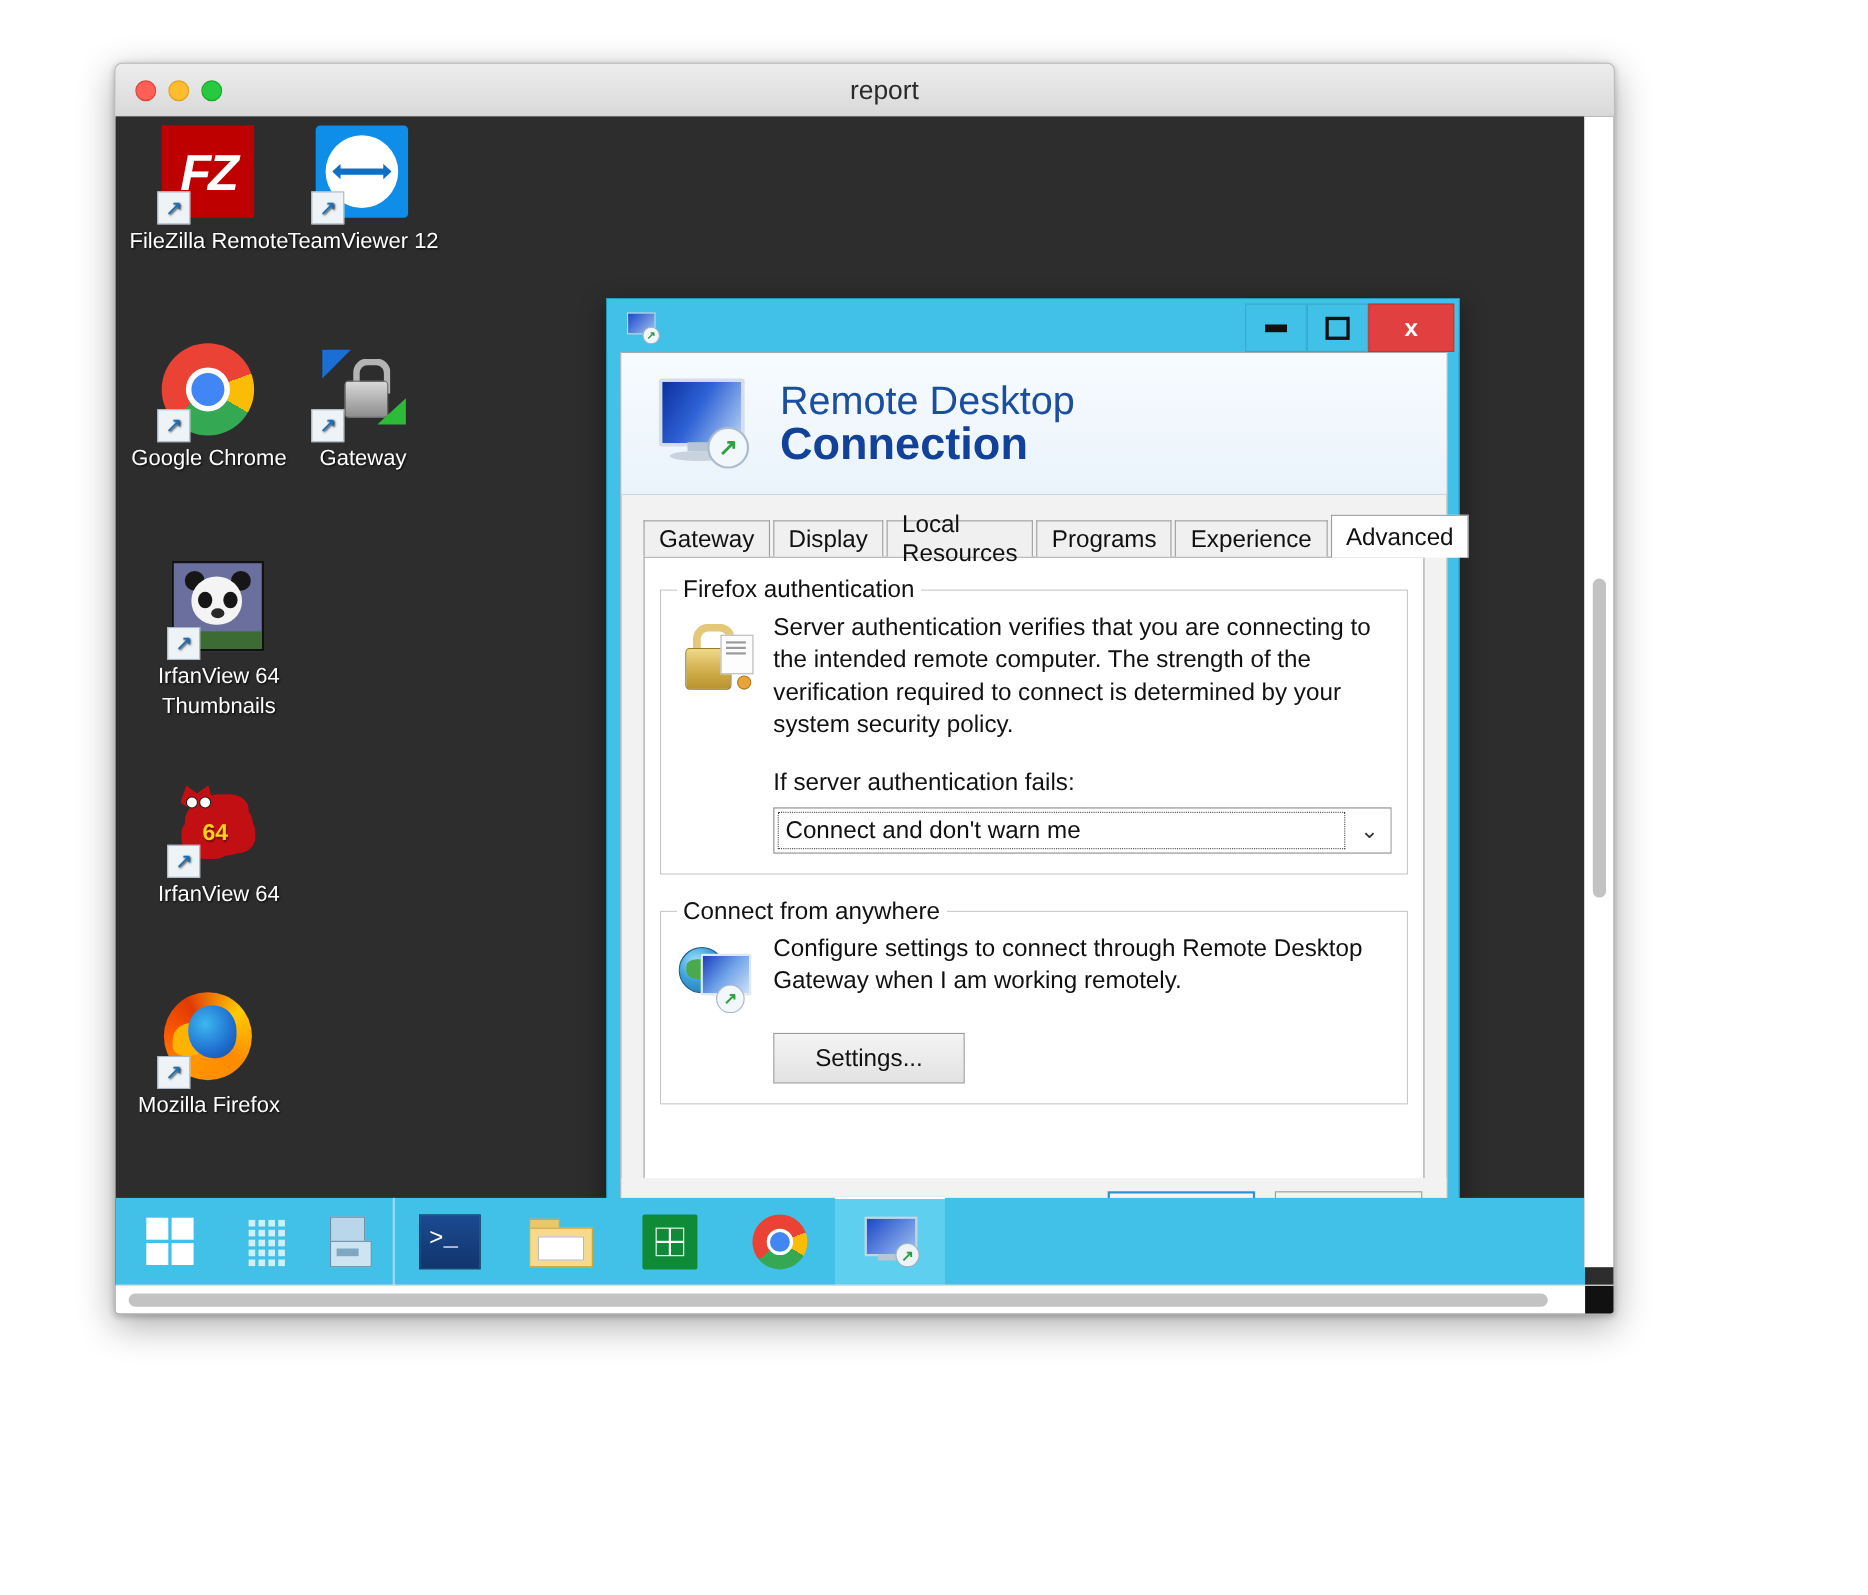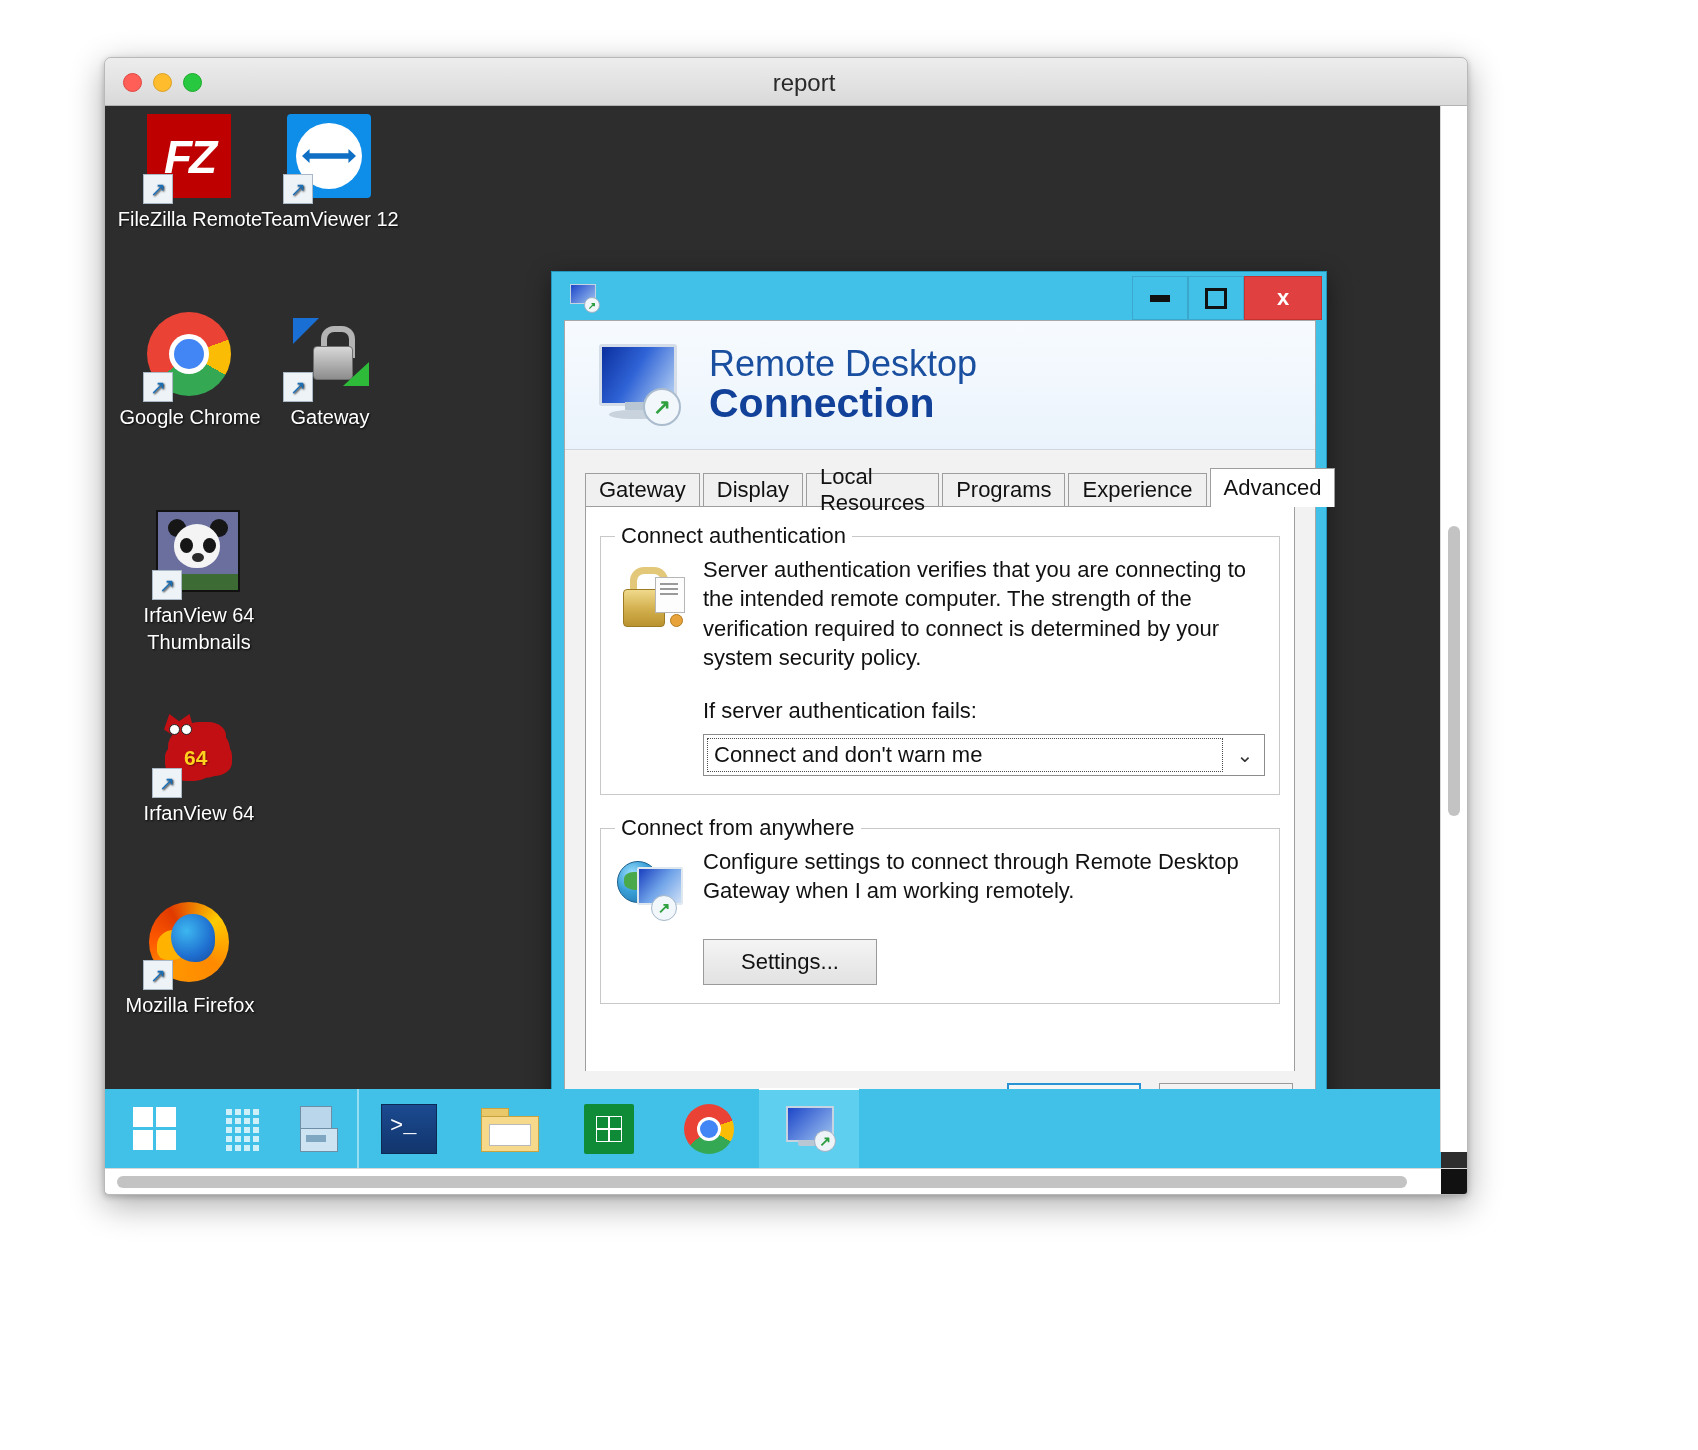--- a/index.html
+++ b/index.html
@@ -702,21 +702,21 @@
                 <div class="tab">Display</div>
                 <div class="tab">Local Resources</div>
                 <div class="tab">Programs</div>
                 <div class="tab">Experience</div>
                 <div class="tab active">Advanced</div>
               </div>
 
               <div class="tab-panel">
 
                 <fieldset class="group">
-                  <legend>Connect authentication</legend>
+                  <legend>Firefox authentication</legend>
                   <div class="grow">
                     <div class="gicon lock-ico">
                       <span class="shackle"></span>
                       <span class="body"></span>
                       <span class="cert"></span>
                       <span class="seal"></span>
                     </div>
                     <div style="flex:1 1 auto;">
                       <div class="gtext">Server authentication verifies that you are connecting to the intended remote computer. The strength of the verification required to connect is determined by your system security policy.</div>
                       <div class="glabel">If server authentication fails:</div>

